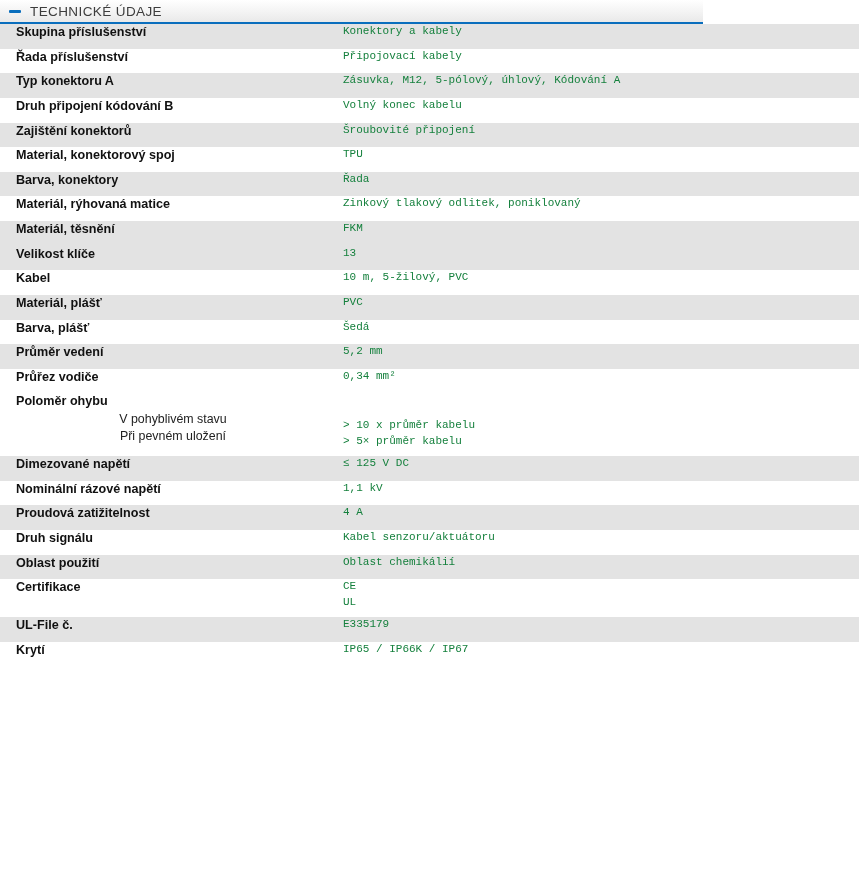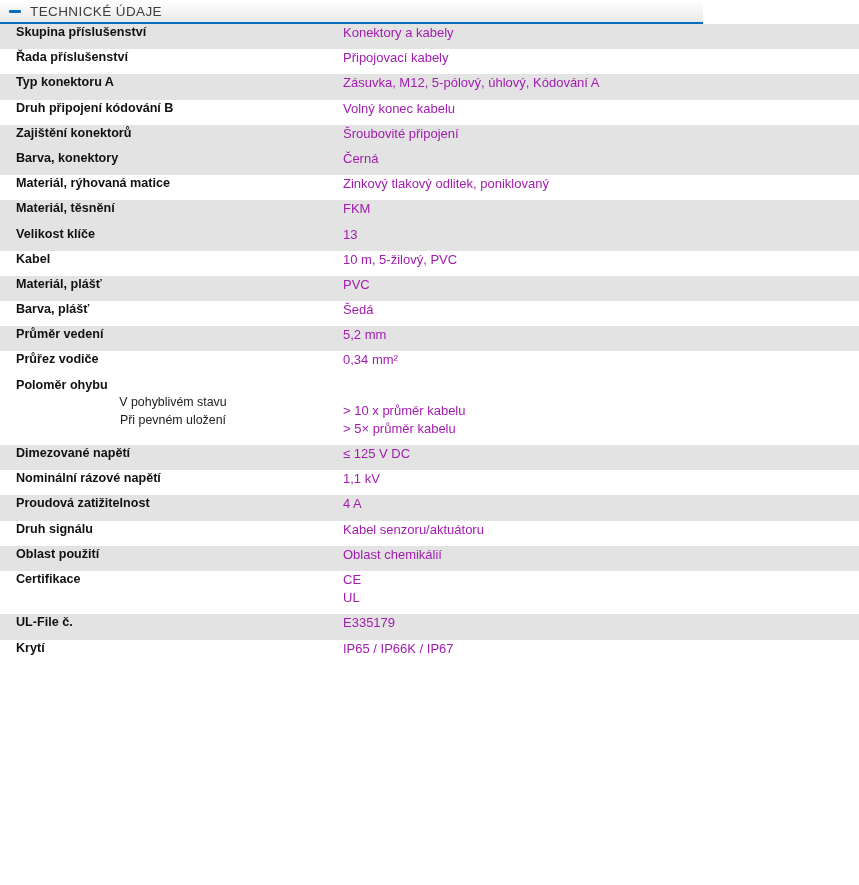--- a/index.html
+++ b/index.html
@@ -58,23 +58,24 @@
     padding: 0 6px 7px 16px;
     line-height: 1.35;
   }
   td.label {
     width: 305px;
     font-weight: bold;
     color: #111111;
     font-size: 12.6px;
   }
   td.value {
-    color: #a21caf;
-    font-size: 13px;
+    color: #15803d;
+    font-size: 11px;
     padding-left: 18px;
+    font-family: Liberation Mono, monospace;
   }
   tr.shaded td {
     background: #e3e3e3;
   }
   tr.plain td {
     background: #ffffff;
   }
   .sub {
     font-weight: normal;
     font-size: 12.4px;
@@ -140,26 +141,34 @@
           </td>
         </tr>
         <tr class="shaded">
           <td class="label">
             <span class="main-label">Zajištění konektorů</span>
           </td>
           <td class="value">
             <span class="vline">Šroubovité připojení</span>
           </td>
         </tr>
+        <tr class="plain">
+          <td class="label">
+            <span class="main-label">Material, konektorový spoj</span>
+          </td>
+          <td class="value">
+            <span class="vline">TPU</span>
+          </td>
+        </tr>
         <tr class="shaded">
           <td class="label">
             <span class="main-label">Barva, konektory</span>
           </td>
           <td class="value">
-            <span class="vline">Černá</span>
+            <span class="vline">Řada</span>
           </td>
         </tr>
         <tr class="plain">
           <td class="label">
             <span class="main-label">Materiál, rýhovaná matice</span>
           </td>
           <td class="value">
             <span class="vline">Zinkový tlakový odlitek, poniklovaný</span>
           </td>
         </tr>

